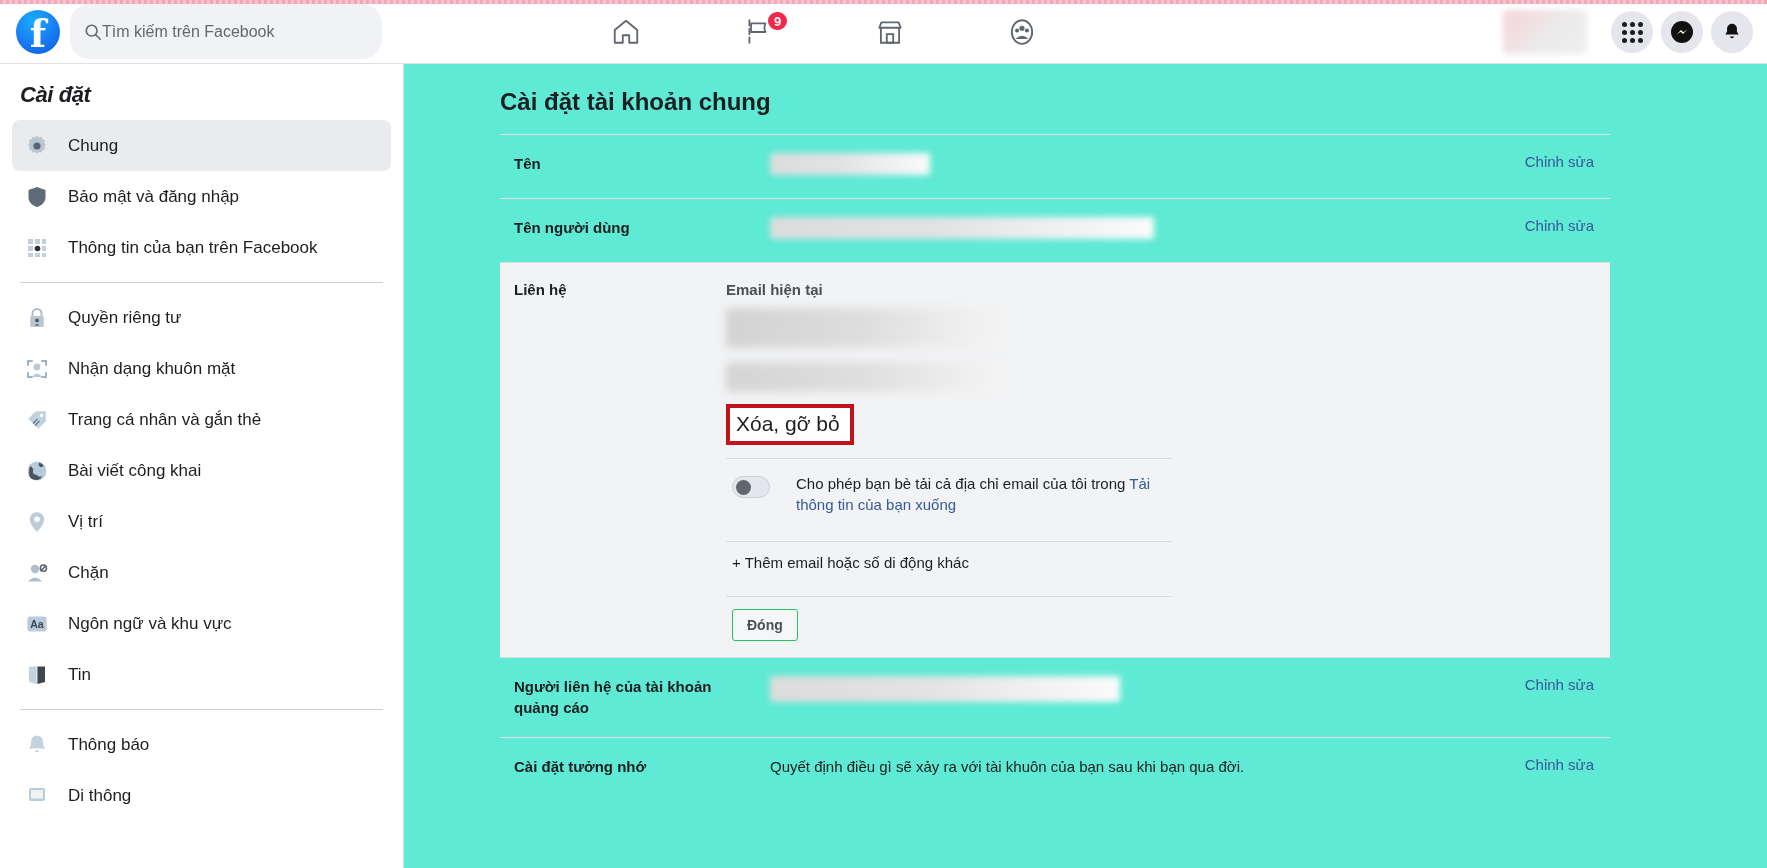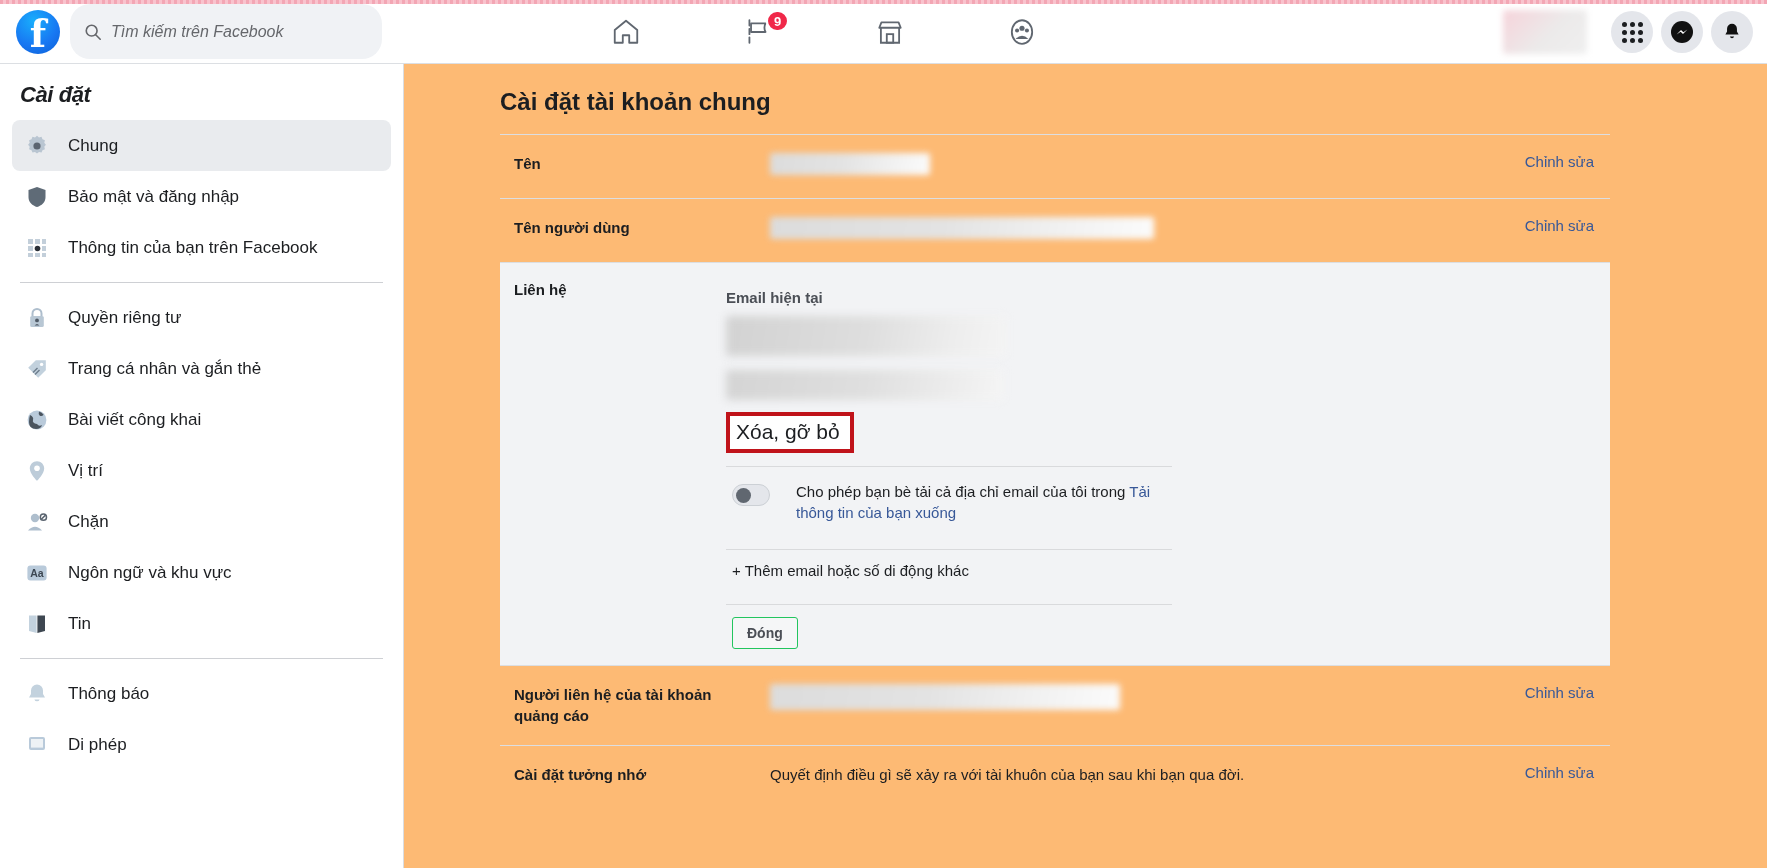--- a/index.html
+++ b/index.html
@@ -39,23 +39,22 @@
   }
   .fb-logo span {
     position: absolute; left: 0; right: 0; bottom: -2px;
     text-align: center; color: #fff;
     font-family: "DejaVu Serif", serif;
     font-weight: bold; font-size: 38px; line-height: 44px;
   }
   .search-box {
     width: 312px; height: 55px; border-radius: 20px;
     background: #f0f2f5;
-    display: flex; align-items: center; gap: 9px;
+    display: flex; align-items: center; gap: 0;
     padding: 0 14px;
-    font-style: italic;
   }
   .search-box .ph {
     font-size: 16px; color: #65676b; white-space: nowrap;
   }
 
   .hdr-center {
     position: absolute; left: 560px; top: 0;
     height: 64px; display: flex; align-items: center; gap: 0;
   }
   .nav-tab {
@@ -116,21 +115,21 @@
   .side-item.active { background: #e9ebee; }
   .side-item .lbl { font-size: 17px; color: #1c1e21; }
   .side-sep { height: 1px; background: #ced0d4; margin: 9px 8px; }
   .sicon { width: 26px; height: 26px; flex: 0 0 26px; display: flex; align-items: center; justify-content: center; }
 
   
   .main {
     flex: 1;
     padding: 24px 0 0 0;
     overflow: hidden;
-    background: #fdba74;
+    background: #5eead4;
   }
   .main-inner { max-width: 1110px; margin-left: 96px; }
   .main-title { font-size: 24px; font-weight: bold; margin-bottom: 18px; }
   .rule { height: 1px; background: #dcdee1; }
 
   .row {
     display: flex; align-items: flex-start;
     padding: 18px 16px 18px 14px;
     min-height: 63px;
     gap: 44px;
@@ -148,21 +147,21 @@
     filter: blur(3px);
   }
 
   
   .panel {
     background: #f2f3f5;
     display: flex;
     padding: 18px 16px 16px 14px;
   }
   .panel .label { width: 212px; flex: 0 0 212px; font-size: 15px; font-weight: bold; }
-  .panel .content { width: 446px; margin-top: 8px; }
+  .panel .content { width: 446px; }
   .panel-sub { font-size: 15px; font-weight: bold; color: #4b4f56; margin-bottom: 10px; }
 
   .mail-blur-1 {
     height: 40px; width: 280px; border-radius: 2px; margin-bottom: 14px;
     background: linear-gradient(100deg,#d2d2d2 0%,#dedede 50%,#ededed 80%,#f4f4f4 100%);
     filter: blur(4px);
   }
   .mail-blur-2 {
     height: 30px; width: 278px; border-radius: 2px; margin-bottom: 12px;
     background: linear-gradient(100deg,#d4d4d4 0%,#dfdfdf 50%,#ededed 82%,#f5f5f5 100%);
@@ -353,20 +352,30 @@
         <svg width="24" height="24" viewBox="0 0 24 24">
           <path d="M7.5 10 V7.5 a4.5 4.5 0 0 1 9 0 V10" fill="none" stroke="#aebecd" stroke-width="2"></path>
           <rect x="5.2" y="10" width="13.6" height="11" rx="1.6" fill="#b8c7d4"></rect>
           <circle cx="12" cy="14.4" r="1.9" fill="#4f5a66"></circle>
           <path d="M9.6 19.4 q2.4-3 4.8 0 Z" fill="#4f5a66"></path>
         </svg>
       </span>
       <span class="lbl">Quyền riêng tư</span>
     </div>
 
+    <div class="side-item">
+      <span class="sicon">
+        <svg width="24" height="24" viewBox="0 0 24 24">
+          <path d="M3 8 V4 H7 M17 4 H21 V8 M21 16 V20 H17 M7 20 H3 V16" fill="none" stroke="#9fb3c6" stroke-width="2" stroke-linecap="round"></path>
+          <circle cx="12" cy="10" r="3.4" fill="#b9cada"></circle>
+          <path d="M6.6 20 q5.4-6.4 10.8 0 Z" fill="#b9cada"></path>
+        </svg>
+      </span>
+      <span class="lbl">Nhận dạng khuôn mặt</span>
+    </div>
 
     <div class="side-item">
       <span class="sicon">
         <svg width="24" height="24" viewBox="0 0 24 24">
           <path d="M3.2 10.8 L10.8 3.2 H20.8 V13.2 L13.2 20.8 Z" fill="#c2d1dd"></path>
           <circle cx="16.6" cy="7.4" r="1.7" fill="#ffffff"></circle>
           <line x1="8" y1="15.5" x2="12.5" y2="11" stroke="#6d7d8c" stroke-width="1.4"></line>
           <line x1="10" y1="17.5" x2="14.5" y2="13" stroke="#6d7d8c" stroke-width="1.4"></line>
         </svg>
       </span>
@@ -438,21 +447,21 @@
       <span class="lbl">Thông báo</span>
     </div>
 
     <div class="side-item">
       <span class="sicon">
         <svg width="24" height="24" viewBox="0 0 24 24">
           <rect x="4" y="4" width="16" height="13" rx="2" fill="#b9cada"></rect>
           <rect x="6" y="6" width="12" height="8.6" fill="#eef2f5"></rect>
         </svg>
       </span>
-      <span class="lbl">Di phép</span>
+      <span class="lbl">Di thông</span>
     </div>
 
   </div>
 
   <div class="main">
     <div class="main-inner">
 
       <div class="main-title">Cài đặt tài khoản chung</div>
       <div class="rule"></div>
 

